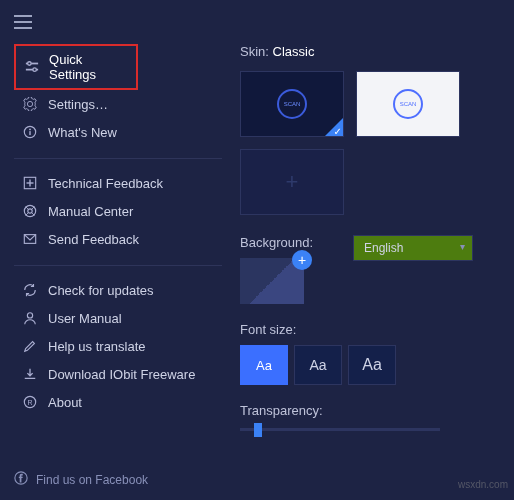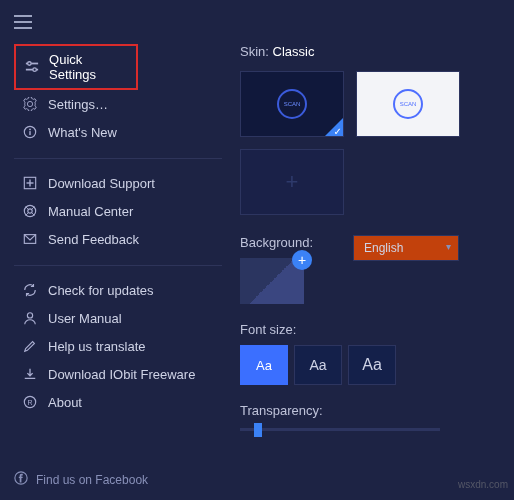--- a/index.html
+++ b/index.html
@@ -69,22 +69,22 @@
     .row2 { display:flex; gap:40px; margin-bottom:18px;}
     .bg-thumb {
       width:64px;height:46px;background:#334; position:relative; 
       background: linear-gradient(135deg,#2b3560 50%,#3a4680 50%);
     }
     .bg-thumb .badge {
       position:absolute; right:-8px; top:-8px; width:20px;height:20px;border-radius:50%;
       background:#3b82f6; color:#fff; display:flex;align-items:center;justify-content:center;font-size:14px;
     }
     .lang-select {
-      background:#c2410c; color:#cfd3e6; border:1px solid #2d3560;
-      padding:5px 15px 5px 10px; font-size:12px; width:106px;
+      background:#4d7c0f; color:#cfd3e6; border:1px solid #2d3560;
+      padding:5px 15px 5px 10px; font-size:12px; width:120px;
       appearance:none; position:relative;
     }
     .lang-wrap{position:relative;display:inline-block;}
     .lang-wrap::after{content:"▾";position:absolute;right:8px;top:6px;color:#8890b8;font-size:10px;pointer-events:none;}
     .font-sizes { display:flex; gap:6px; margin-bottom:18px;}
     .font-btn {
       width:48px;height:40px;background:#14204a;border:1px solid #2d3560;
       display:flex;align-items:center;justify-content:center;color:#cfd3e6;cursor:pointer;
     }
     .font-btn.selected { background:#3b6fff; color:#fff; border-color:#3b6fff;}
@@ -149,21 +149,21 @@
     <hr class="divider">
     <div class="menu-section">
       <div class="menu-item">
         <span class="icon">
           <svg width="14" height="14" viewBox="0 0 16 16">
               <rect x="1.5" y="1.5" width="13" height="13" fill="none" stroke="currentColor" stroke-width="1.3"></rect>
               <rect x="7.2" y="4" width="1.6" height="8"></rect>
               <rect x="4" y="7.2" width="8" height="1.6"></rect>
             </svg>
         </span>
-        <span>Download Support</span>
+        <span>Technical Feedback</span>
       </div>
       <div class="menu-item">
         <span class="icon">
           <svg width="14" height="14" viewBox="0 0 16 16">
               <circle cx="8" cy="8" r="6.5" fill="none" stroke="currentColor" stroke-width="1.3"></circle>
               <circle cx="8" cy="8" r="2.5" fill="none" stroke="currentColor" stroke-width="1.3"></circle>
               <path d="M3 3l3 3M13 3l-3 3M3 13l3-3M13 13l-3-3" stroke="currentColor" stroke-width="1"></path>
             </svg>
         </span>
         <span>Manual Center</span>

